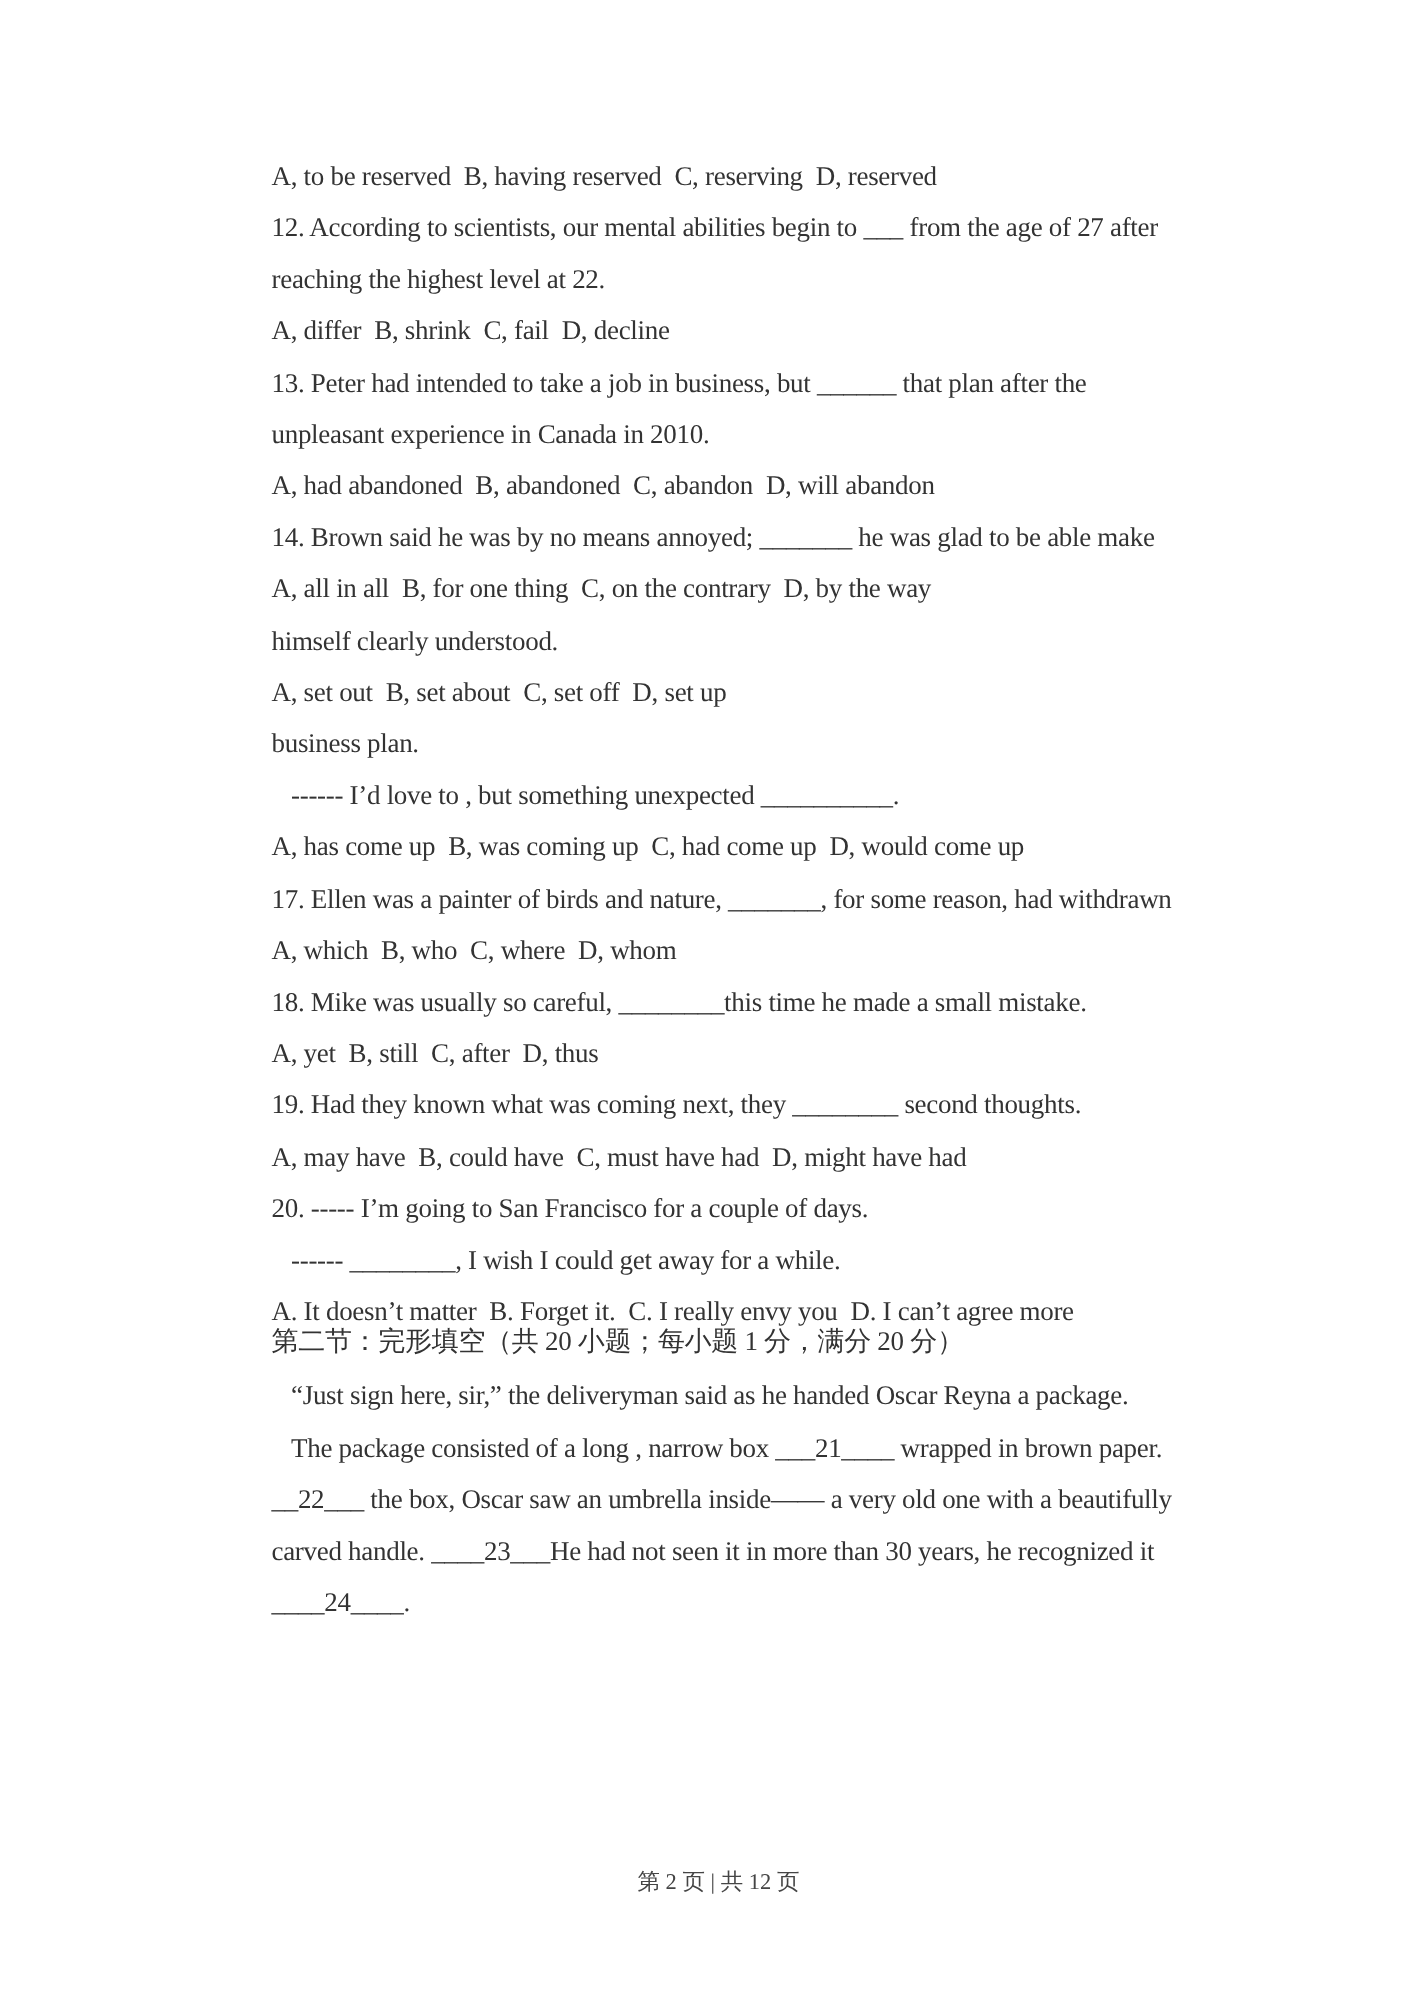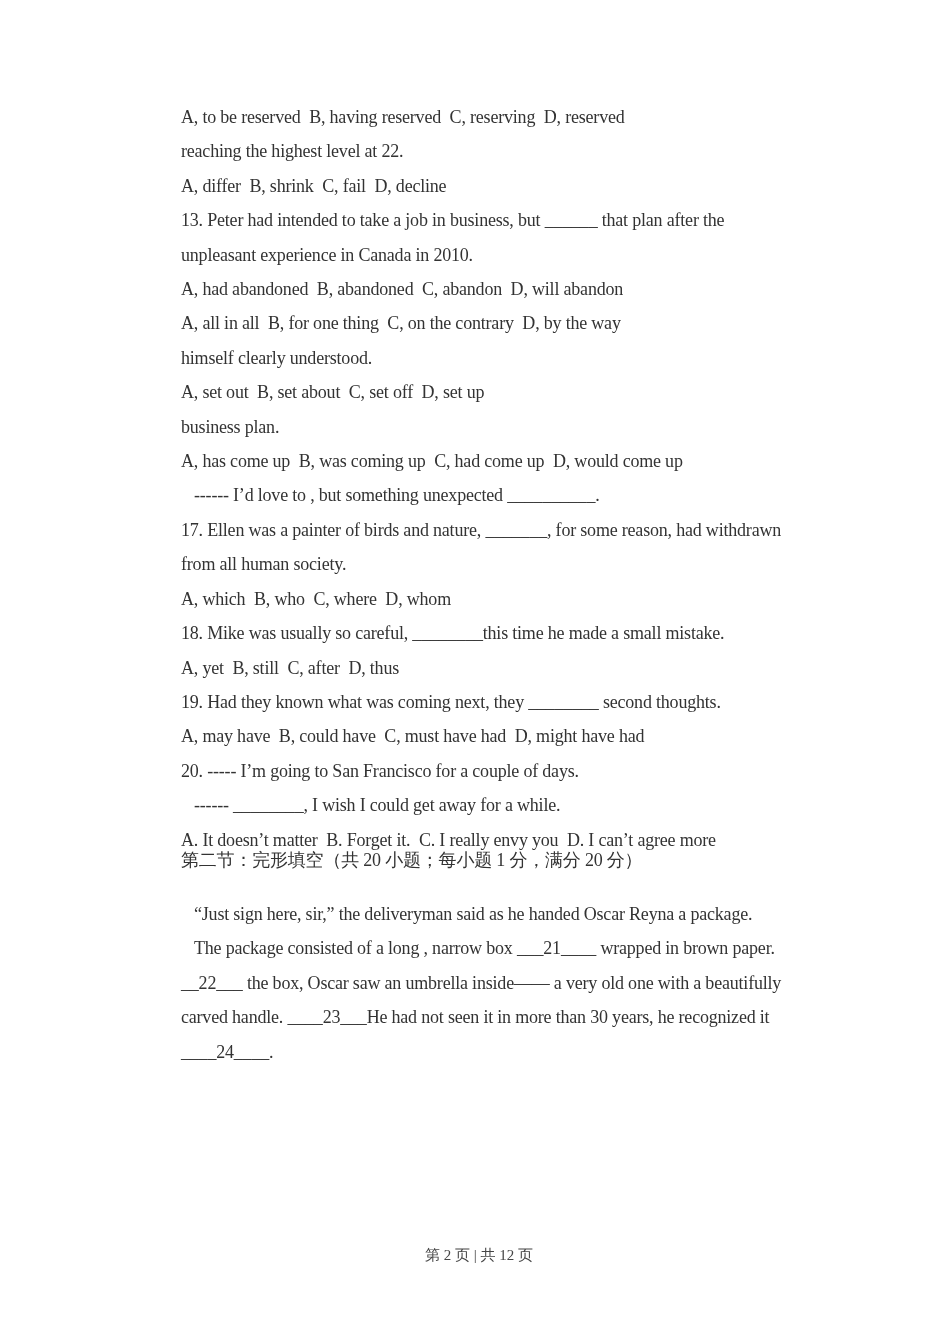--- a/index.html
+++ b/index.html
@@ -21,52 +21,53 @@
     font-size: 18px;
     letter-spacing: -0.2px;
   }
   .line {
     line-height: 34.4px;
     white-space: pre;
   }
   .indent { padding-left: 13px; }
   .section-head {
     margin-top: -14.4px;
-    margin-bottom: 20px;
+    margin-bottom: 2px;
   }
   .footer {
     position: absolute;
     top: 1245px;
     left: 4px;
     width: 950px;
     text-align: center;
     font-size: 15px;
     line-height: 20px;
     color: #454545;
   }
 </style>
 </head>
 <body>
 
 <div class="page">
   <div class="content">
     <div class="line">A, to be reserved  B, having reserved  C, reserving  D, reserved</div>
+    <div class="line">12. According to scientists, our mental abilities begin to ___ from the age of 27 after</div>
     <div class="line">reaching the highest level at 22.</div>
     <div class="line">A, differ  B, shrink  C, fail  D, decline</div>
     <div class="line">13. Peter had intended to take a job in business, but ______ that plan after the</div>
     <div class="line">unpleasant experience in Canada in 2010.</div>
     <div class="line">A, had abandoned  B, abandoned  C, abandon  D, will abandon</div>
+    <div class="line">14. Brown said he was by no means annoyed; _______ he was glad to be able make</div>
     <div class="line">A, all in all  B, for one thing  C, on the contrary  D, by the way</div>
     <div class="line">himself clearly understood.</div>
     <div class="line">A, set out  B, set about  C, set off  D, set up</div>
     <div class="line">business plan.</div>
+    <div class="line indent">------ I’d love to , but something unexpected __________.</div>
     <div class="line">A, has come up  B, was coming up  C, had come up  D, would come up</div>
-    <div class="line indent">------ I’d love to , but something unexpected __________.</div>
     <div class="line">17. Ellen was a painter of birds and nature, _______, for some reason, had withdrawn</div>
-    <div class="line">from all human society.</div>
     <div class="line">A, which  B, who  C, where  D, whom</div>
     <div class="line">18. Mike was usually so careful, ________this time he made a small mistake.</div>
     <div class="line">A, yet  B, still  C, after  D, thus</div>
     <div class="line">19. Had they known what was coming next, they ________ second thoughts.</div>
     <div class="line">A, may have  B, could have  C, must have had  D, might have had</div>
     <div class="line">20. ----- I’m going to San Francisco for a couple of days.</div>
     <div class="line indent">------ ________, I wish I could get away for a while.</div>
     <div class="line">A. It doesn’t matter  B. Forget it.  C. I really envy you  D. I can’t agree more</div>
 
     <div class="line section-head">第二节：完形填空（共 20 小题；每小题 1 分，满分 20 分）</div>

